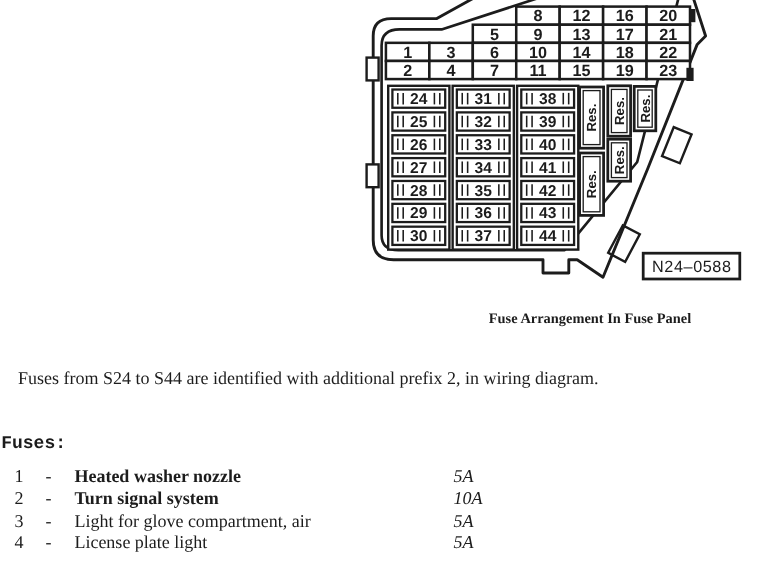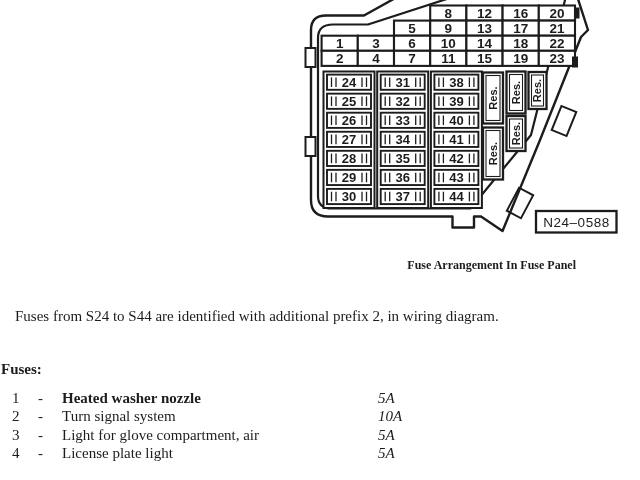--- a/index.html
+++ b/index.html
@@ -4,21 +4,21 @@
 <style>
   html,body{margin:0;padding:0;background:#fff;}
   .page{position:relative;width:640px;height:480px;background:#ffffff;overflow:hidden;
         font-family:"Liberation Serif", serif;color:#1c1c1c;}
   .diagram-svg{position:absolute;left:0;top:0;}
   .caption{position:absolute;top:258px;right:64px;font-weight:bold;font-size:12px;
            white-space:nowrap;}
   .note{position:absolute;left:15px;font-size:15px;white-space:nowrap;}
   .note1{top:291px;margin-top:17px;}
   .note2{top:325px;}
-  .list-heading{position:absolute;left:1px;top:361px;font-weight:bold;font-size:15px;}
+  .list-heading{position:absolute;left:1px;top:361px;font-weight:bold;font-size:15px;font-family:Liberation Mono, monospace;}
   .fuse-list{position:absolute;left:12px;top:389px;font-size:15px;}
   .fuse-row{display:flex;line-height:18.4px;}
   .fuse-num{width:26px;}
   .fuse-dash{width:24px;}
   .fuse-desc{width:316px;}
   .fuse-desc .line2{padding-left:8px;}
   .fuse-amps{width:60px;font-style:italic;}
 </style>
 </head>
 <body>
@@ -241,21 +241,21 @@
         <span class="fuse-dash">-</span>
         <span class="fuse-desc">
           <span class="line1" style="display: block; font-weight: bold;">Heated washer nozzle</span>
         </span>
         <span class="fuse-amps">5A</span>
       </div>
       <div class="fuse-row">
         <span class="fuse-num">2</span>
         <span class="fuse-dash">-</span>
         <span class="fuse-desc">
-          <span class="line1" style="display: block;">Turn signal system</span>
+          <span class="line1" style="display: block; font-weight: bold;">Turn signal system</span>
         </span>
         <span class="fuse-amps">10A</span>
       </div>
       <div class="fuse-row">
         <span class="fuse-num">3</span>
         <span class="fuse-dash">-</span>
         <span class="fuse-desc">
           <span class="line1" style="display: block;">Light for glove compartment, air</span>
         </span>
         <span class="fuse-amps">5A</span>

